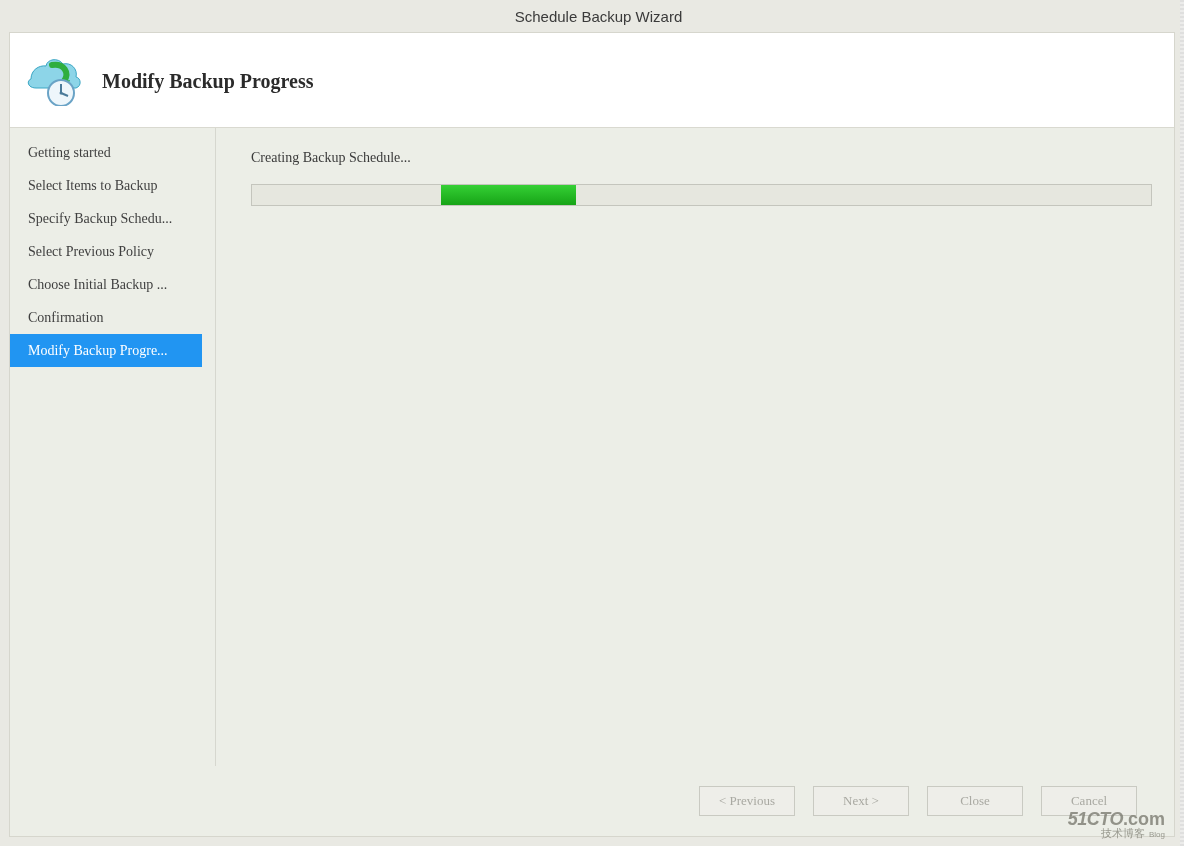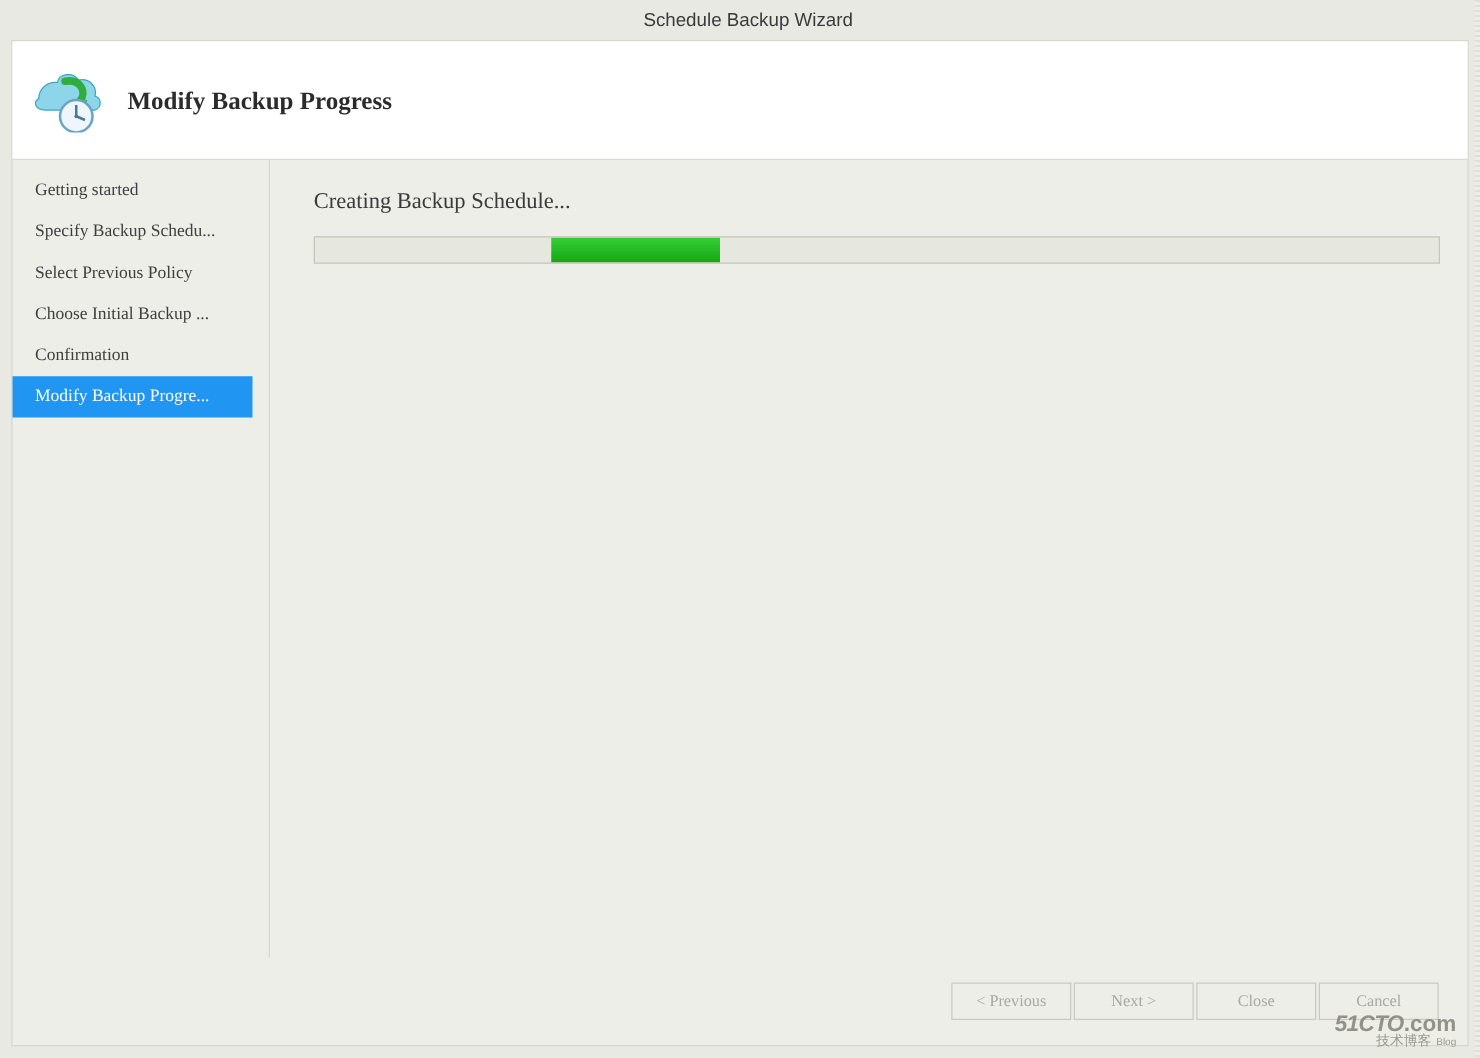--- a/index.html
+++ b/index.html
@@ -93,21 +93,21 @@
     background: #d6d7cf;
     margin-top: 0;
     margin-bottom: 0;
   }
   .content {
     flex: 1;
     padding: 22px 22px 0 22px;
     position: relative;
   }
   .status-label {
-    font-size: 18px;
+    font-size: 14px;
     color: #3a3a3a;
   }
   .progress-track {
     margin-top: 18px;
     height: 20px;
     border: 1px solid #c4c5bd;
     background: #e6e7df;
     position: relative;
     overflow: hidden;
   }
@@ -115,28 +115,28 @@
     position: absolute;
     top: 0;
     bottom: 0;
     left: 21%;
     width: 15%;
     background: linear-gradient(to bottom, #35d035 0%, #17a417 100%);
   }
   .footer {
     position: absolute;
     left: 0;
-    right: 3px;
+    right: 17px;
     bottom: 0;
     height: 70px;
     display: flex;
     justify-content: flex-end;
     align-items: center;
     padding-right: 20px;
-    gap: 2px;
+    gap: 18px;
   }
   .btn {
     width: 96px;
     height: 30px;
     background: #eeeee9;
     border: 1px solid #c9cac2;
     color: #a9a9a2;
     font-size: 13px;
     font-family: inherit;
     cursor: default;
@@ -204,20 +204,21 @@
           <line x1="45" y1="42" x2="52" y2="45" stroke="#4a7a99" stroke-width="2"></line>
           <circle cx="45" cy="42" r="1.5" fill="#4a7a99"></circle>
         </svg>
       </div>
       <div class="header-title">Modify Backup Progress</div>
     </div>
 
     <div class="body">
       <div class="sidebar">
         <div class="side-item">Getting started</div>
+        <div class="side-item">Select Items to Backup</div>
         <div class="side-item">Specify Backup Schedu...</div>
         <div class="side-item">Select Previous Policy</div>
         <div class="side-item">Choose Initial Backup ...</div>
         <div class="side-item">Confirmation</div>
         <div class="side-item selected">Modify Backup Progre...</div>
       </div>
 
       <div class="divider"></div>
 
       <div class="content">

